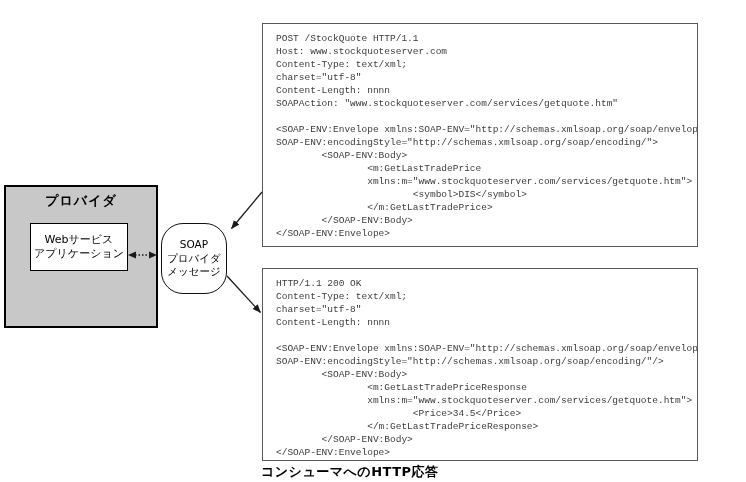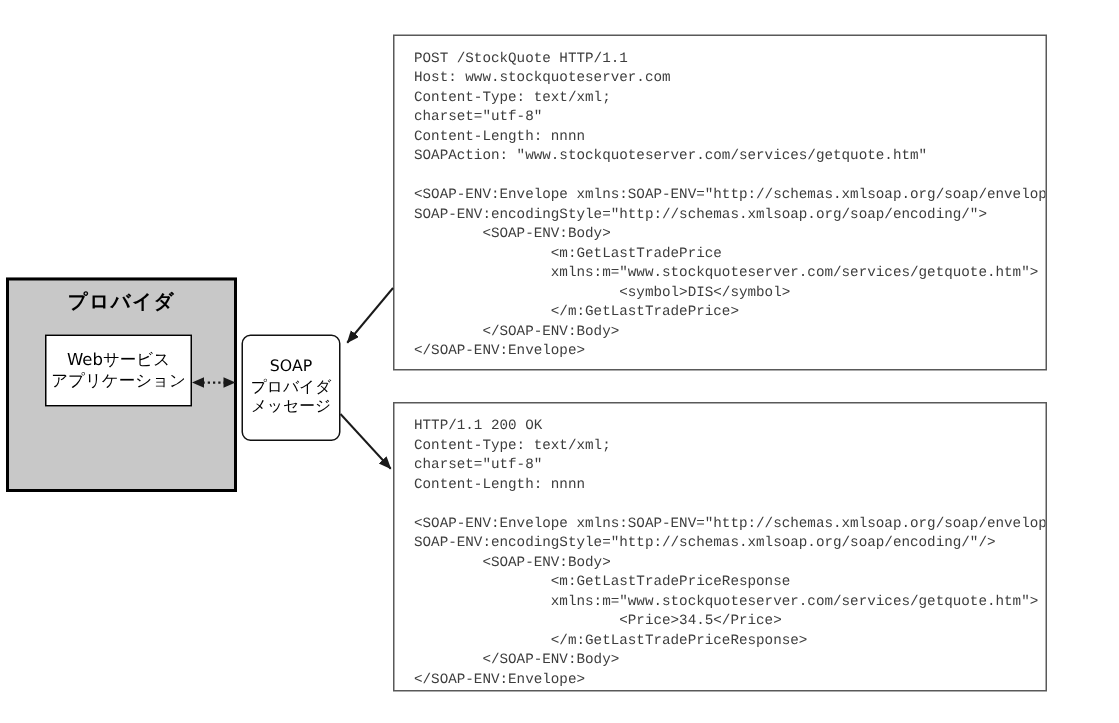--- a/index.html
+++ b/index.html
@@ -31,21 +31,21 @@
     letter-spacing:1px;
   }
   .app-box{
     position:absolute;left:30px;top:223px;width:98px;height:48px;
     background:#ffffff;border:1.5px solid #000;box-sizing:border-box;
     display:flex;flex-direction:column;justify-content:center;align-items:center;
     font-size:11px;line-height:14px;color:#000;text-align:center;white-space:nowrap;
   }
   .soap-box{
     position:absolute;left:161px;top:223px;width:66px;height:71px;
-    background:#ffffff;border:1.5px solid #111;border-radius:6px;box-sizing:border-box;
+    background:#ffffff;border:1.5px solid #111;border-radius:22px;box-sizing:border-box;
     display:flex;flex-direction:column;justify-content:center;align-items:center;
     font-size:10.5px;line-height:13.5px;color:#000;text-align:center;white-space:nowrap;
   }
   .arrows{position:absolute;left:0;top:0;width:746px;height:482px;pointer-events:none;}
 </style>
 </head>
 <body>
 
 <div class="canvas">
 
@@ -75,20 +75,21 @@
 &lt;SOAP-ENV:Envelope xmlns:SOAP-ENV="http://schemas.xmlsoap.org/soap/envelope/"
 SOAP-ENV:encodingStyle="http://schemas.xmlsoap.org/soap/encoding/"/&gt;
         &lt;SOAP-ENV:Body&gt;
                 &lt;m:GetLastTradePriceResponse
                 xmlns:m="www.stockquoteserver.com/services/getquote.htm"&gt;
                         &lt;Price&gt;34.5&lt;/Price&gt;
                 &lt;/m:GetLastTradePriceResponse&gt;
         &lt;/SOAP-ENV:Body&gt;
 &lt;/SOAP-ENV:Envelope&gt;</pre>
 
+  <div class="jp-label response-label">コンシューマへのHTTP応答</div>
 
   <div class="provider-box">
     <div class="provider-title">プロバイダ</div>
   </div>
 
   <div class="app-box">
     <div>Webサービス</div>
     <div>アプリケーション</div>
   </div>
 

